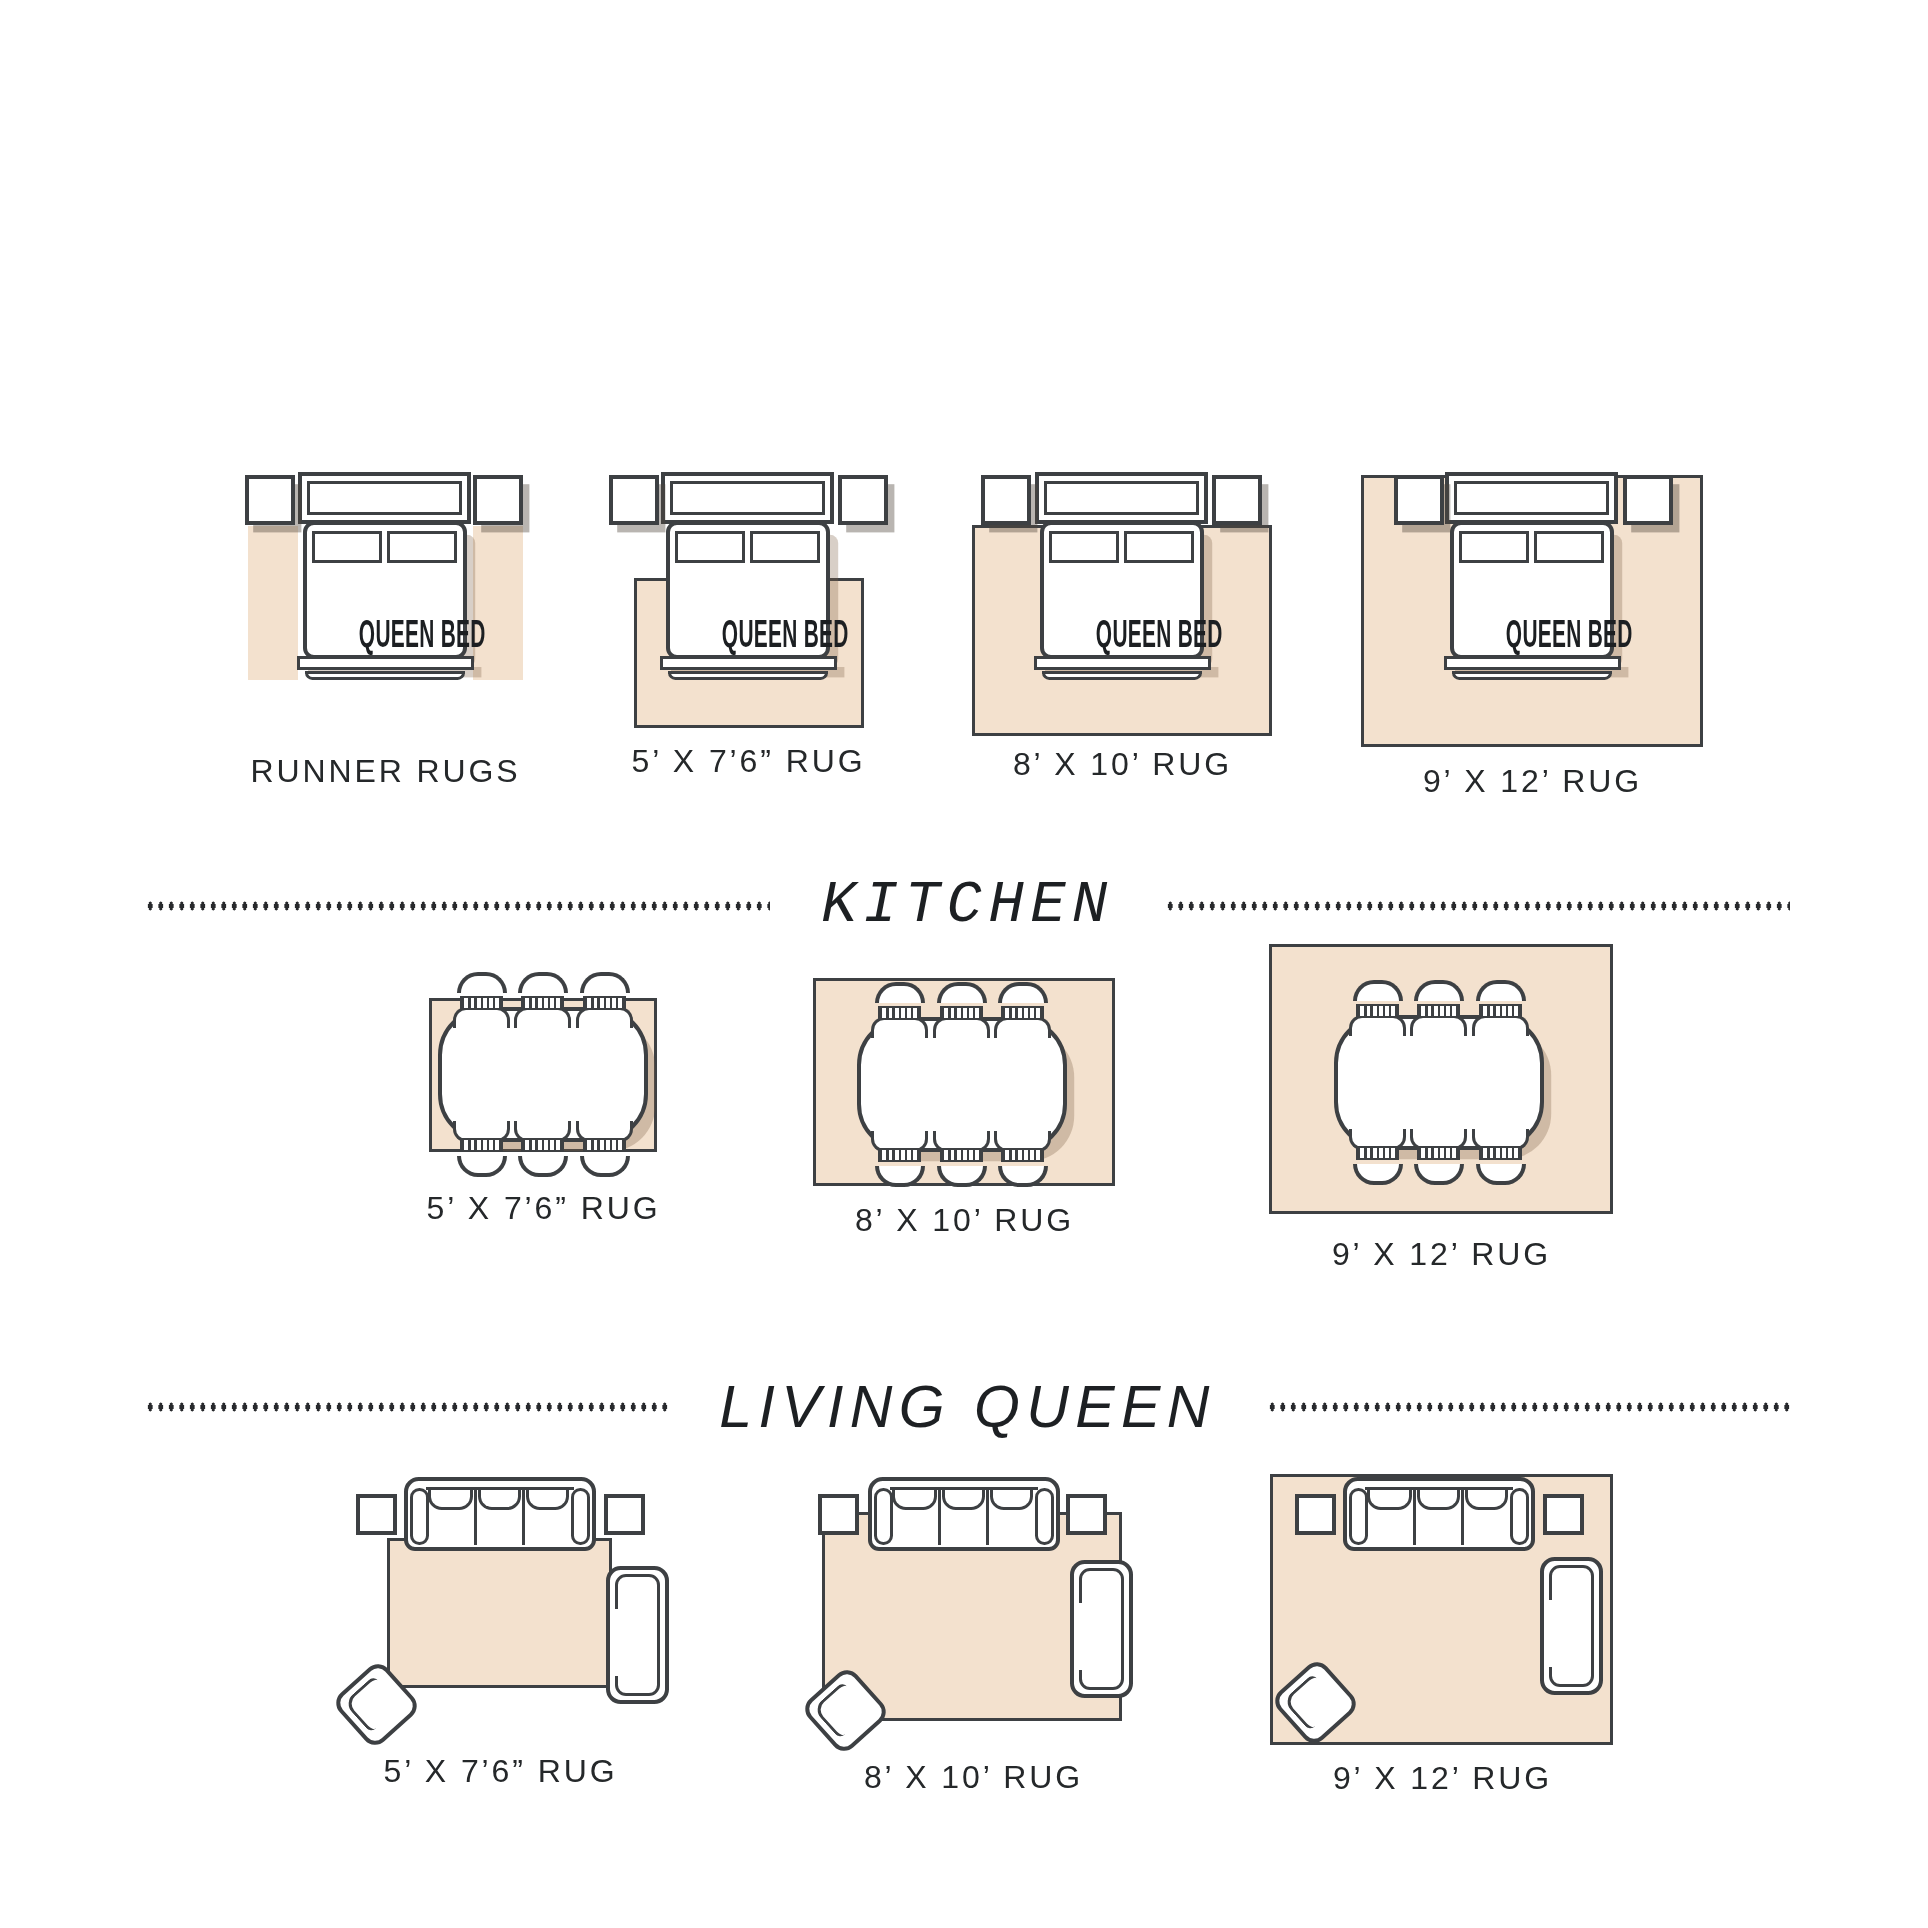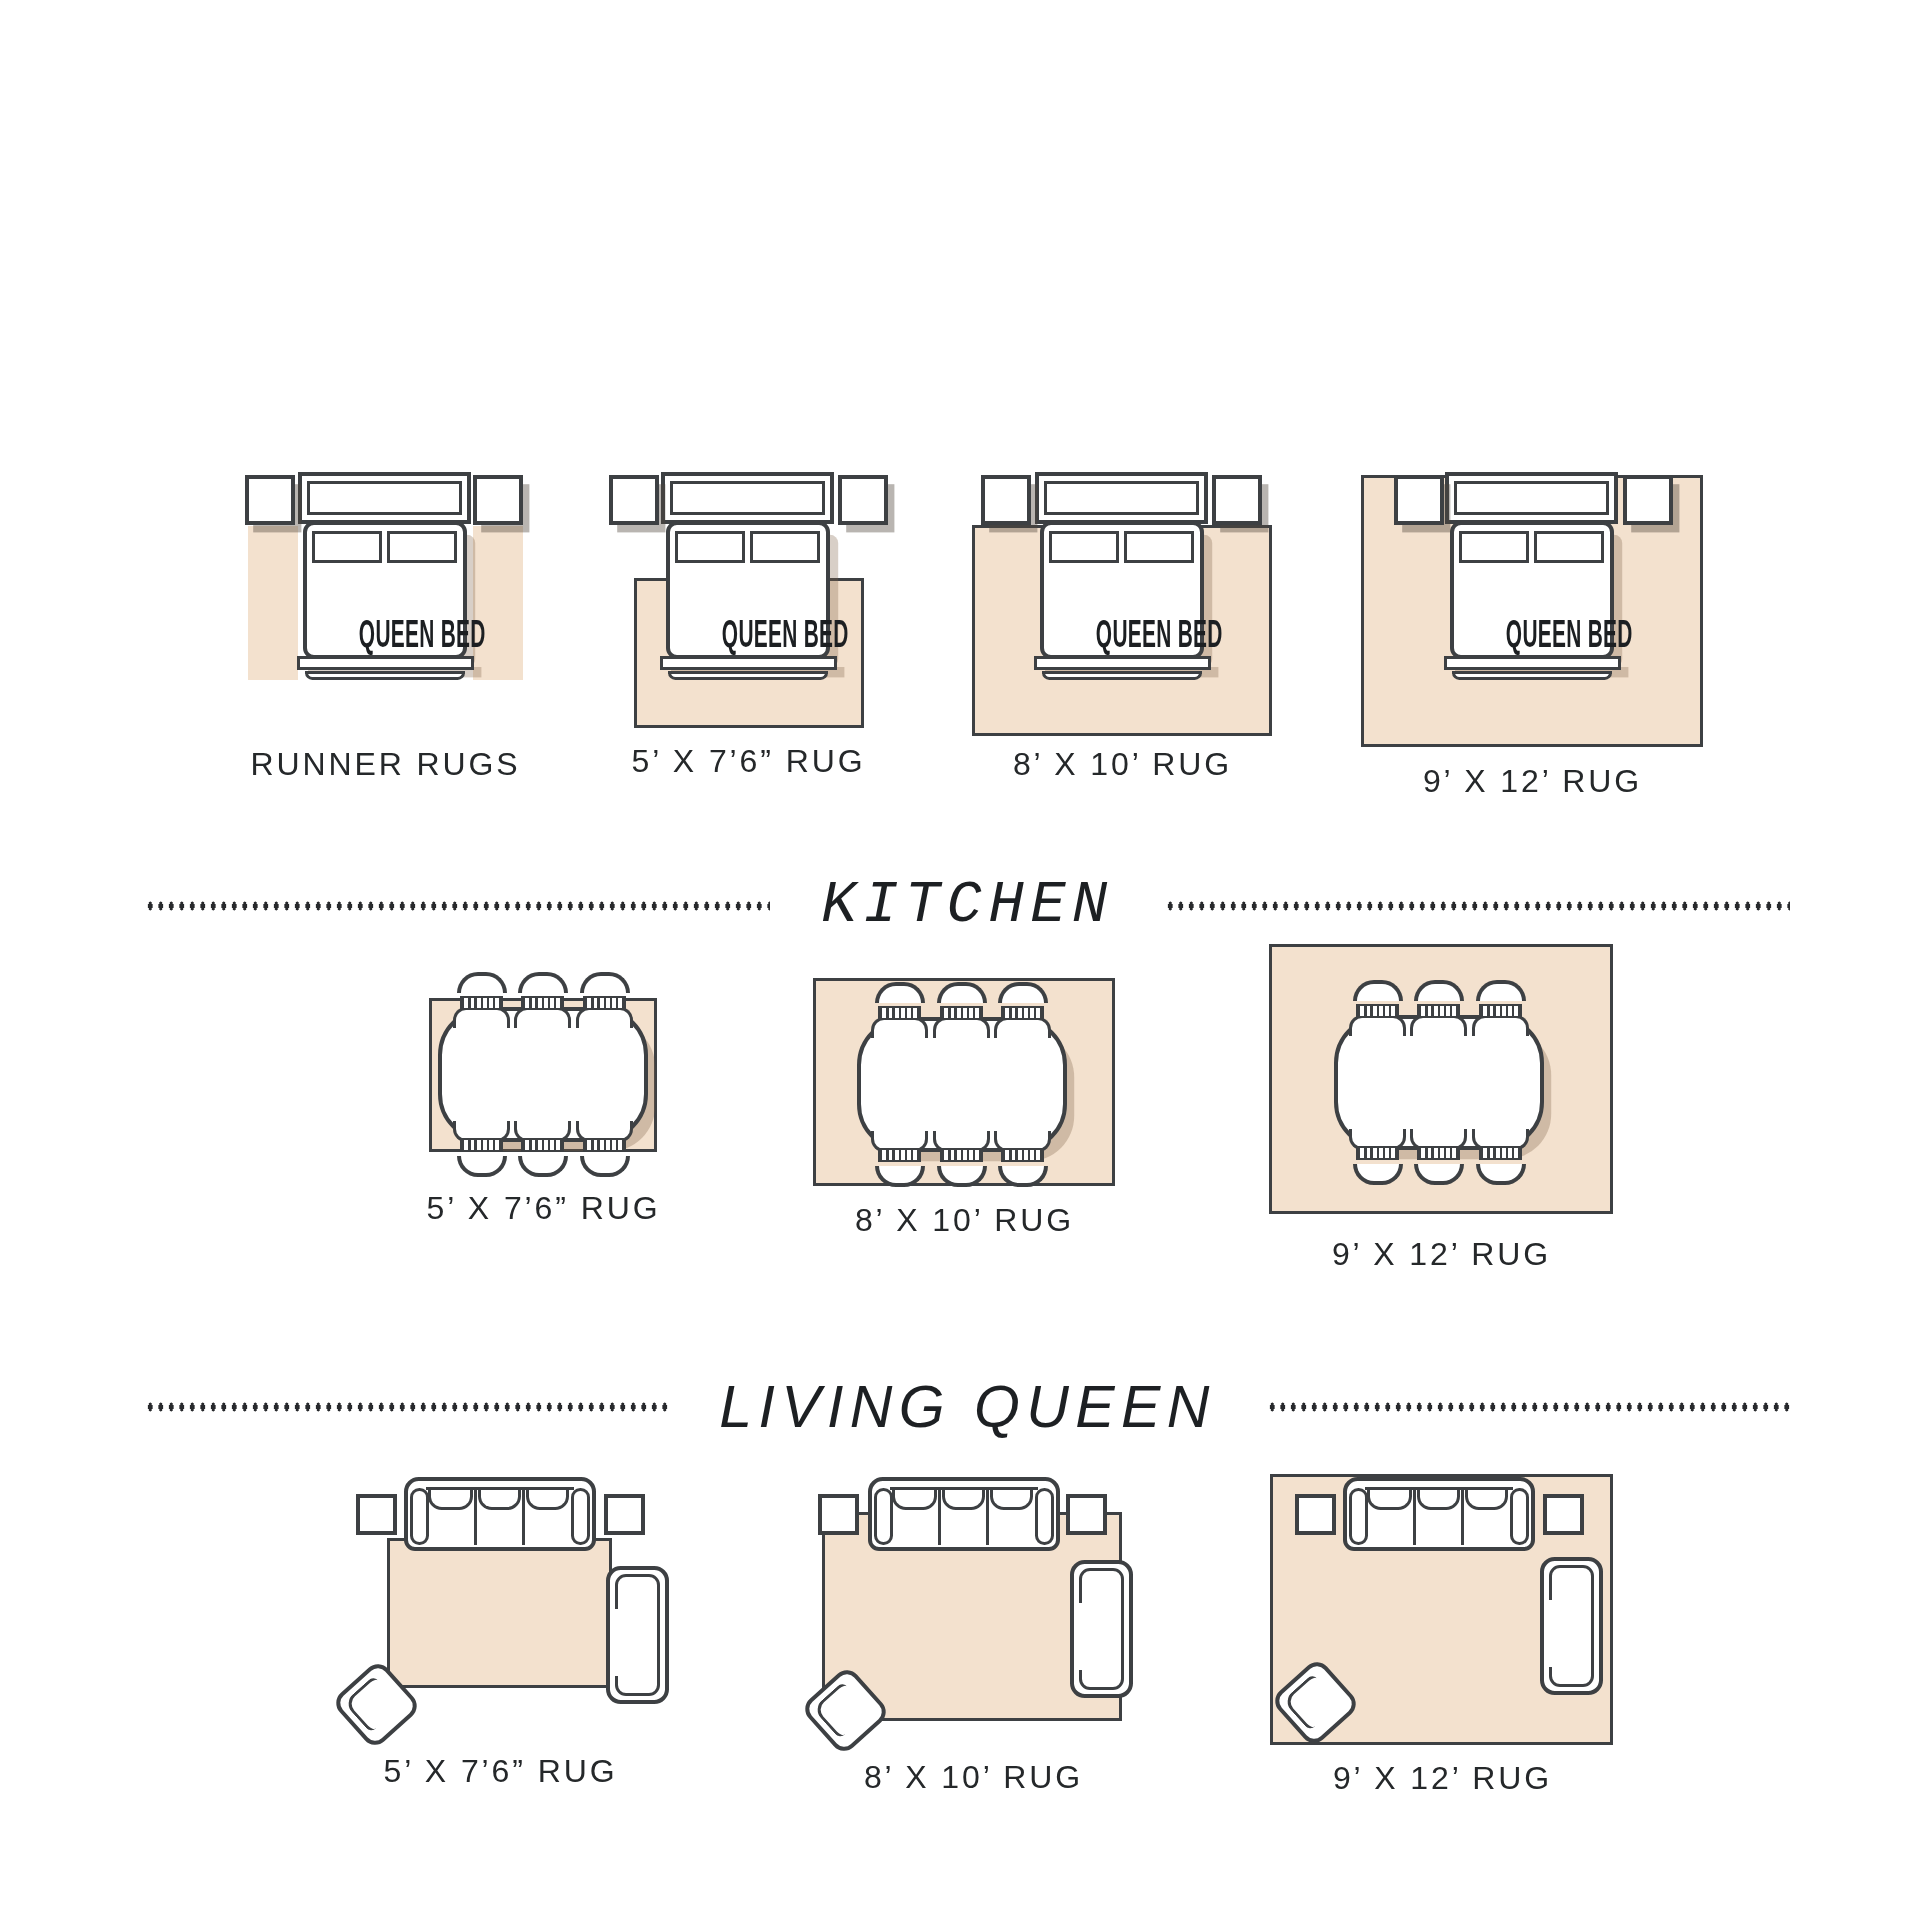--- a/index.html
+++ b/index.html
@@ -106,21 +106,21 @@
     <div class="bd-head">
       <div class="bd-head-inner"></div>
     </div>
     <div class="bd-body">
       <div class="pillow l"></div>
       <div class="pillow r"></div>
       <div class="bd-queen"><span class="qb">QUEEN BED</span></div>
     </div>
     <div class="bd-foot1"></div>
     <div class="bd-foot2"></div>
-    <div class="dlabel" style="top:287px;text-align:center;">RUNNER RUGS</div>
+    <div class="dlabel" style="top:294px;text-align:center;">RUNNER RUGS</div>
   </div>
 
   <div class="diag" style="left:565px;top:459px;">
     <div class="rug" style="left:69px;top:119px;width:224px;height:144px;"></div>
     <div class="ns" style="left:44px;"></div>
     <div class="ns" style="left:273px;"></div>
     <div class="bd-head">
       <div class="bd-head-inner"></div>
     </div>
     <div class="bd-body">

